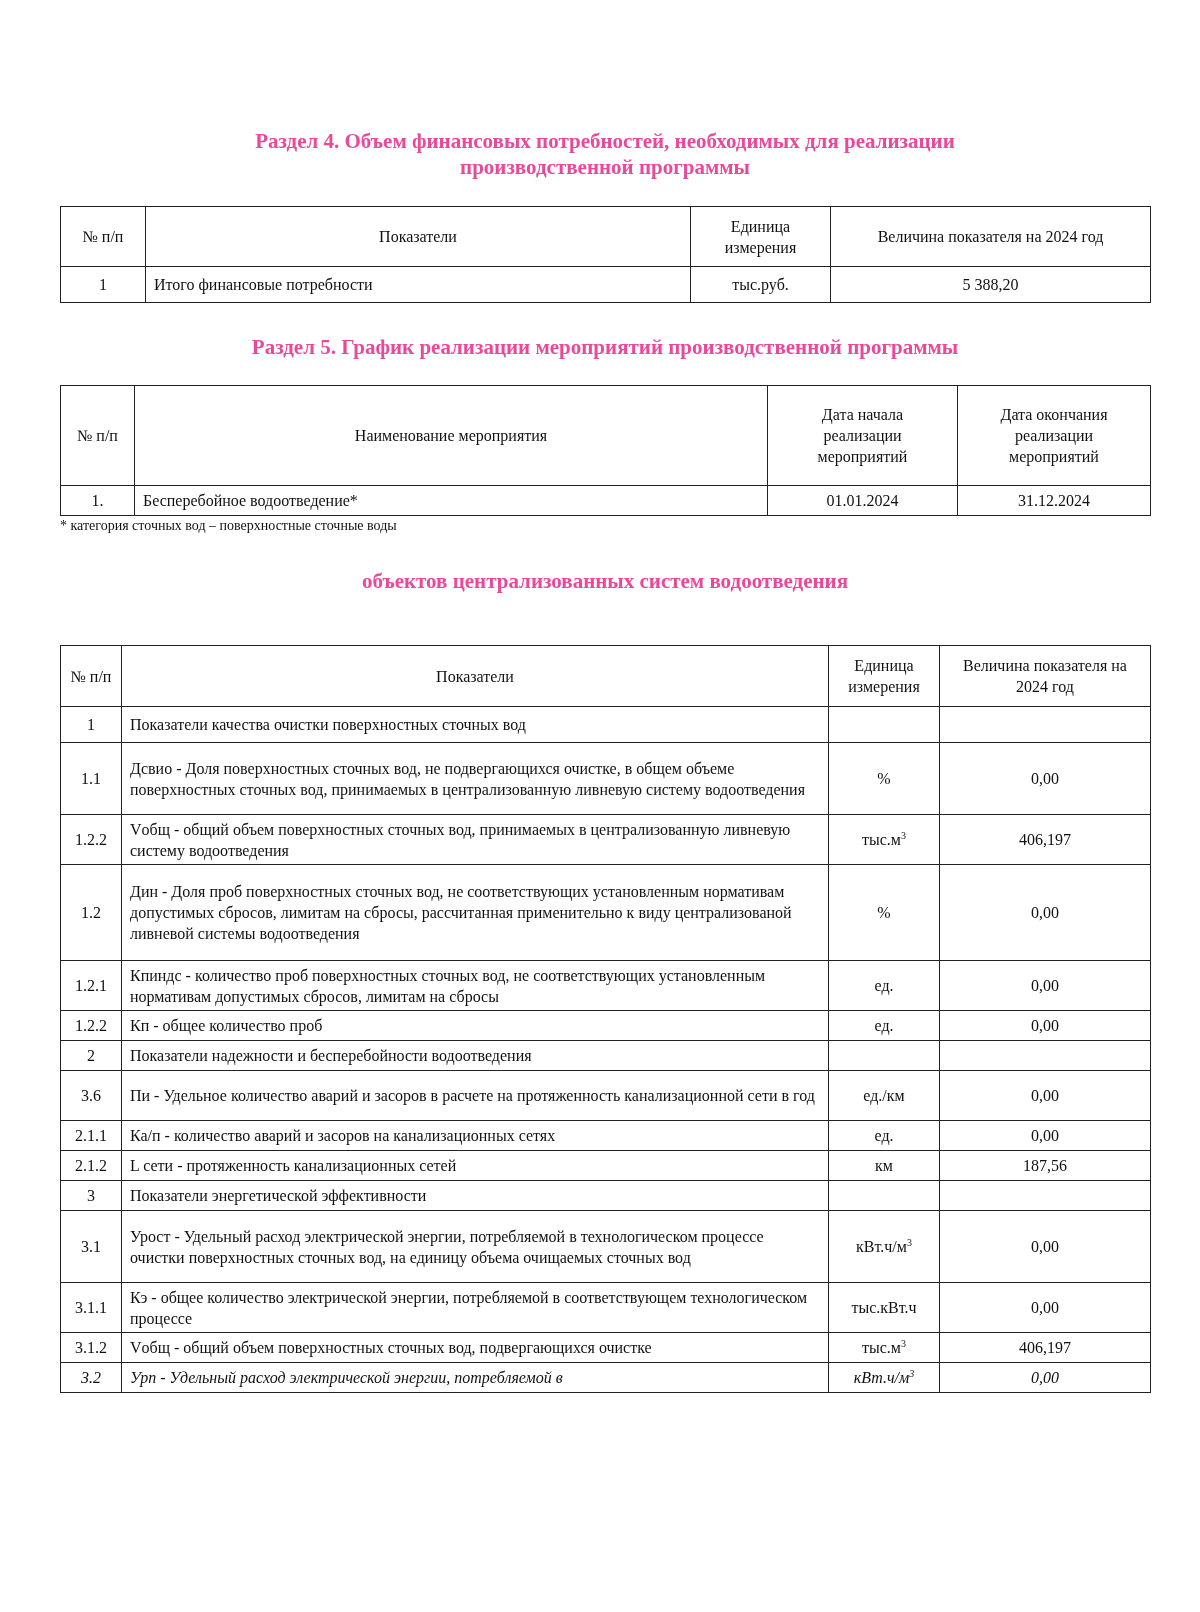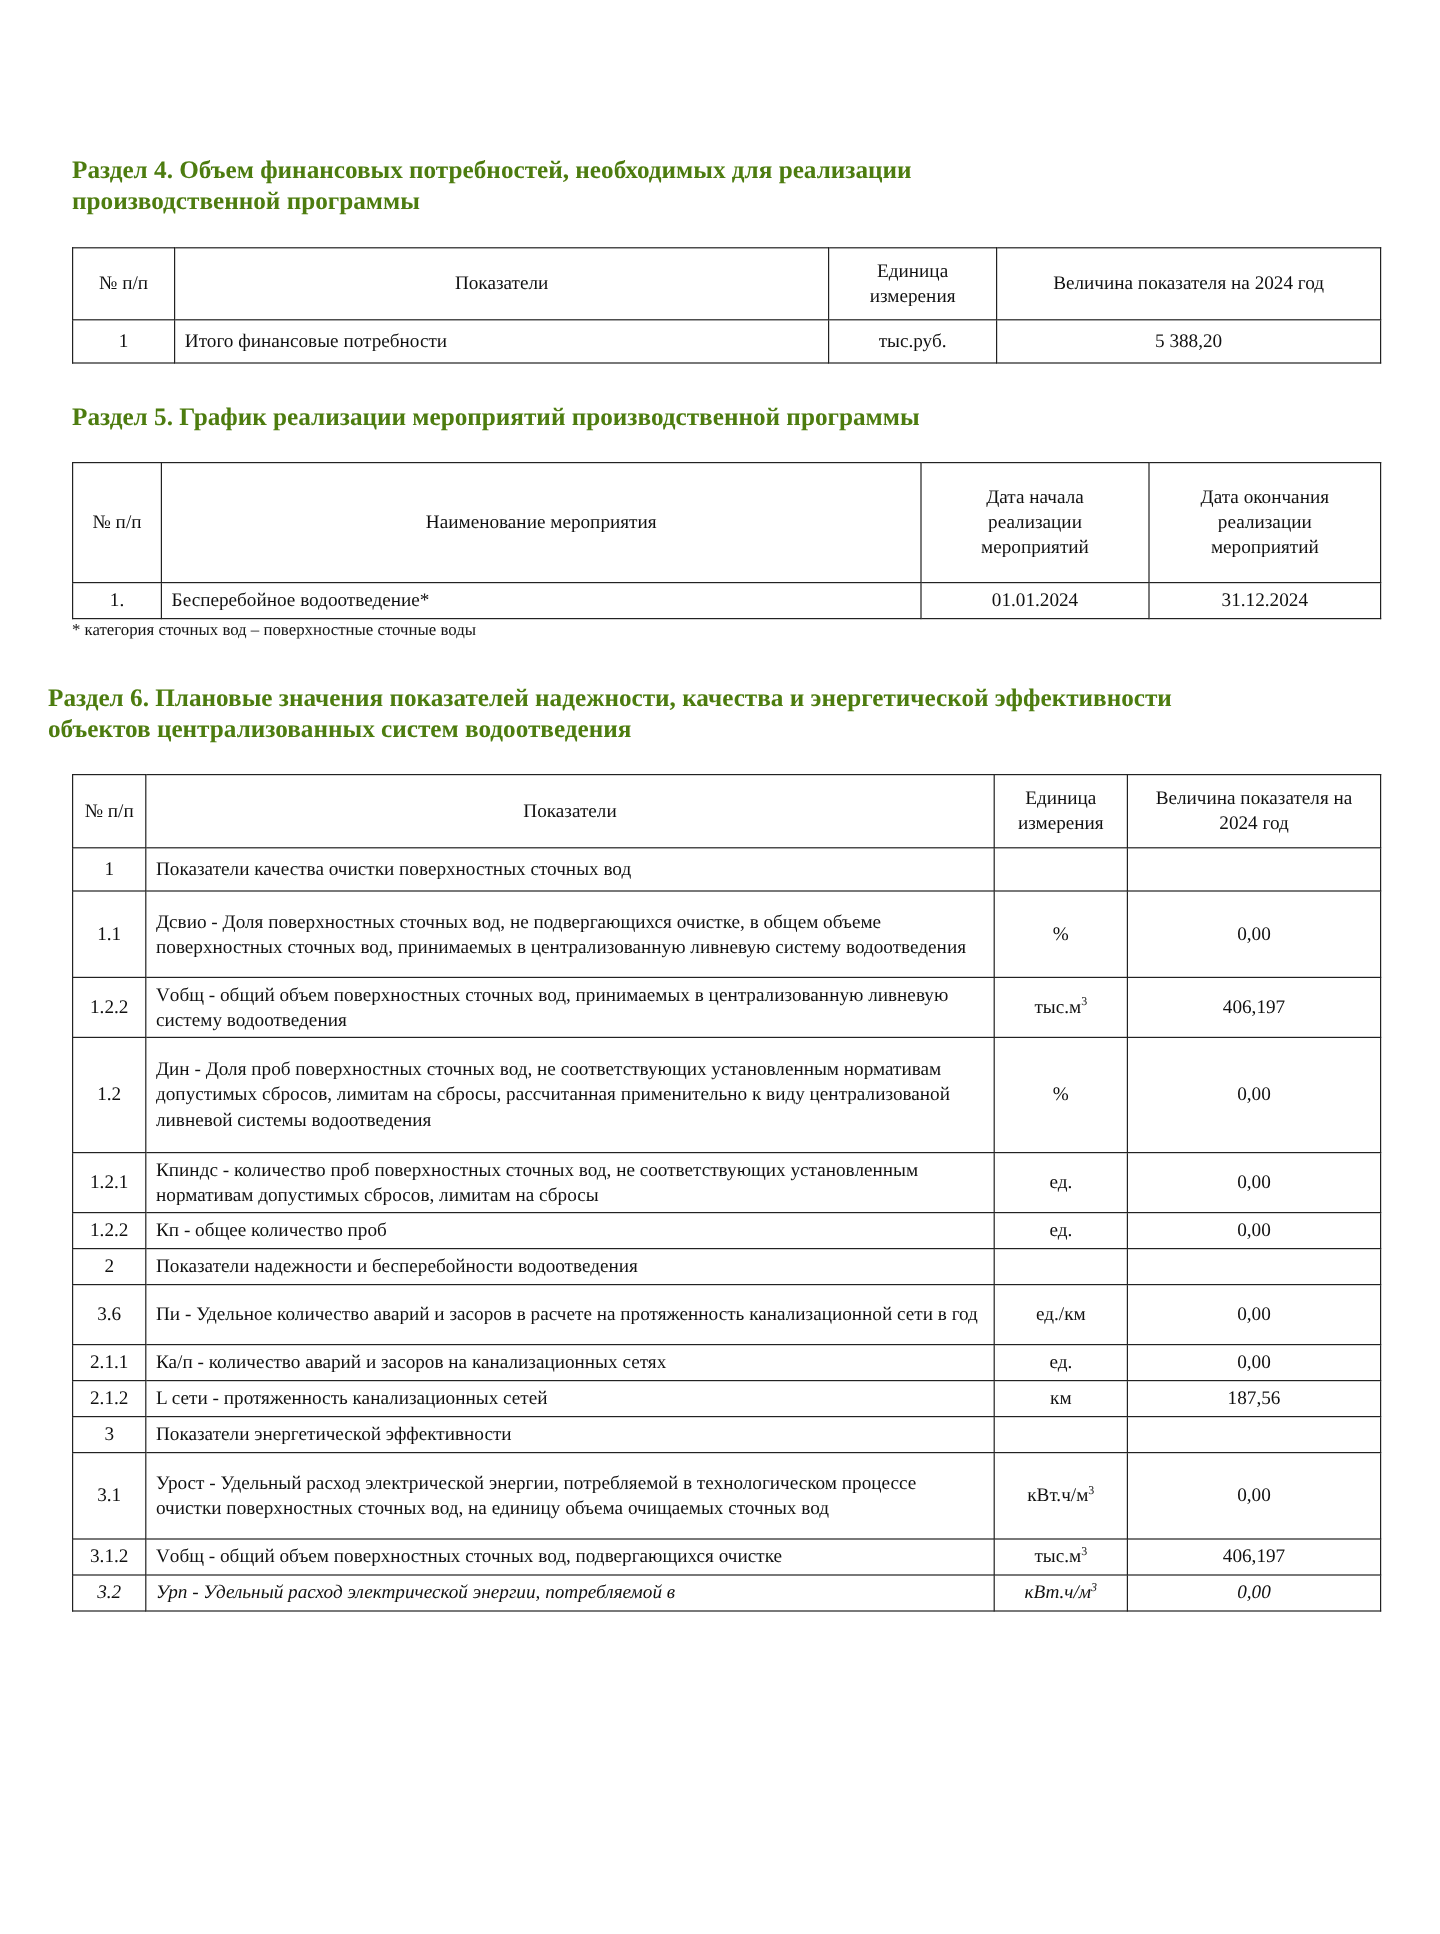--- a/index.html
+++ b/index.html
@@ -1,22 +1,22 @@
 <!DOCTYPE html>
 <html><head>
 <meta charset="utf-8">
 <style>
   html, body { margin: 0; padding: 0; background: #ffffff; }
   body {
     width: 1200px; height: 1612px; position: relative; overflow: hidden;
     font-family: "Liberation Serif", "DejaVu Serif", serif; color: #111;
   }
   .heading {
-    position: absolute; left: 60px; width: 1090px; 
-    font-weight: bold; font-size: 21px; line-height: 26px; color: #4d7c0f;
+    position: absolute; left: 60px; width: 1090px; text-align: center;
+    font-weight: bold; font-size: 21px; line-height: 26px; color: #ec4899;
   }
   table {
     position: absolute; border-collapse: collapse; table-layout: fixed;
     font-size: 16px; line-height: 21px;
   }
   td, th {
     border: 1.6px solid #222; padding: 2px 8px; font-weight: normal; vertical-align: middle;
   }
   th { text-align: center; font-size: 16px; line-height: 21px; }
   .c { text-align: center; }
@@ -78,21 +78,20 @@
     <td class="l">Бесперебойное водоотведение*</td>
     <td class="c">01.01.2024</td>
     <td class="c">31.12.2024</td>
   </tr>
 </tbody>
   </table>
 
 <div class="footnote">* категория сточных вод – поверхностные сточные воды</div>
 
 <div class="heading" style="top:568px; left:40px; width:1130px;">
-  <div>Раздел 6. Плановые значения показателей надежности, качества и энергетической эффективности</div>
   <div>объектов централизованных систем водоотведения</div>
 </div>
 
 <table style="left:60px; top:645px; width:1090px;">
   <colgroup>
       <col style="width:61px">
       <col style="width:707px">
       <col style="width:111px">
       <col style="width:211px">
     </colgroup>
@@ -170,20 +169,26 @@
     <td class="l">Показатели энергетической эффективности</td>
     <td class="c"><span></span><sup></sup></td>
     <td class="c"></td>
   </tr>
       <tr style="height: 72px;">
     <td class="c">3.1</td>
     <td class="l">Урост - Удельный расход электрической энергии, потребляемой в технологическом процессе очистки поверхностных сточных вод, на единицу объема очищаемых сточных вод</td>
     <td class="c"><span>кВт.ч/м</span><sup>3</sup></td>
     <td class="c">0,00</td>
   </tr>
+      <tr style="height: 50px;">
+    <td class="c">3.1.1</td>
+    <td class="l">Кэ - общее количество электрической энергии, потребляемой в соответствующем технологическом процессе</td>
+    <td class="c"><span>тыс.кВт.ч</span><sup></sup></td>
+    <td class="c">0,00</td>
+  </tr>
       <tr style="height: 30px; margin-top: 29px;">
     <td class="c">3.1.2</td>
     <td class="l">Vобщ - общий объем поверхностных  сточных вод, подвергающихся очистке</td>
     <td class="c"><span>тыс.м</span><sup>3</sup></td>
     <td class="c">406,197</td>
   </tr>
       <tr style="height: 30px; font-style: italic;">
     <td class="c">3.2</td>
     <td class="l">Урп - Удельный расход электрической энергии, потребляемой в</td>
     <td class="c"><span>кВт.ч/м</span><sup>3</sup></td>

